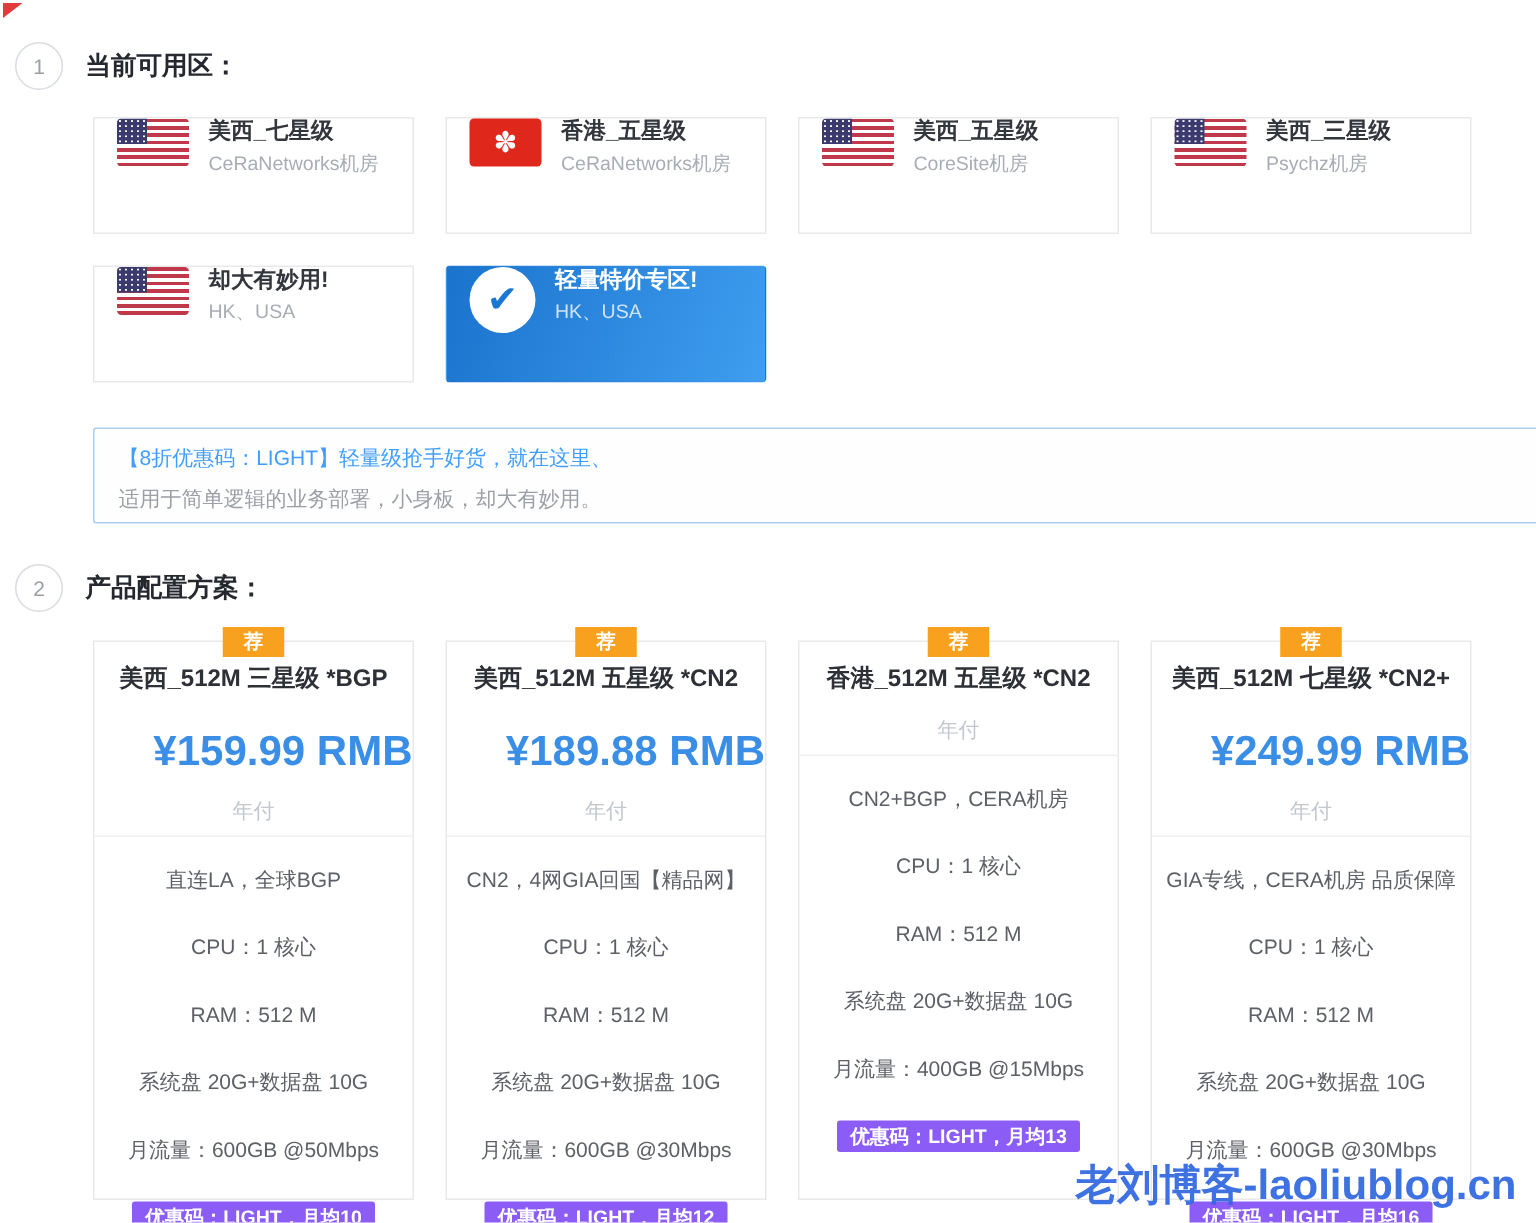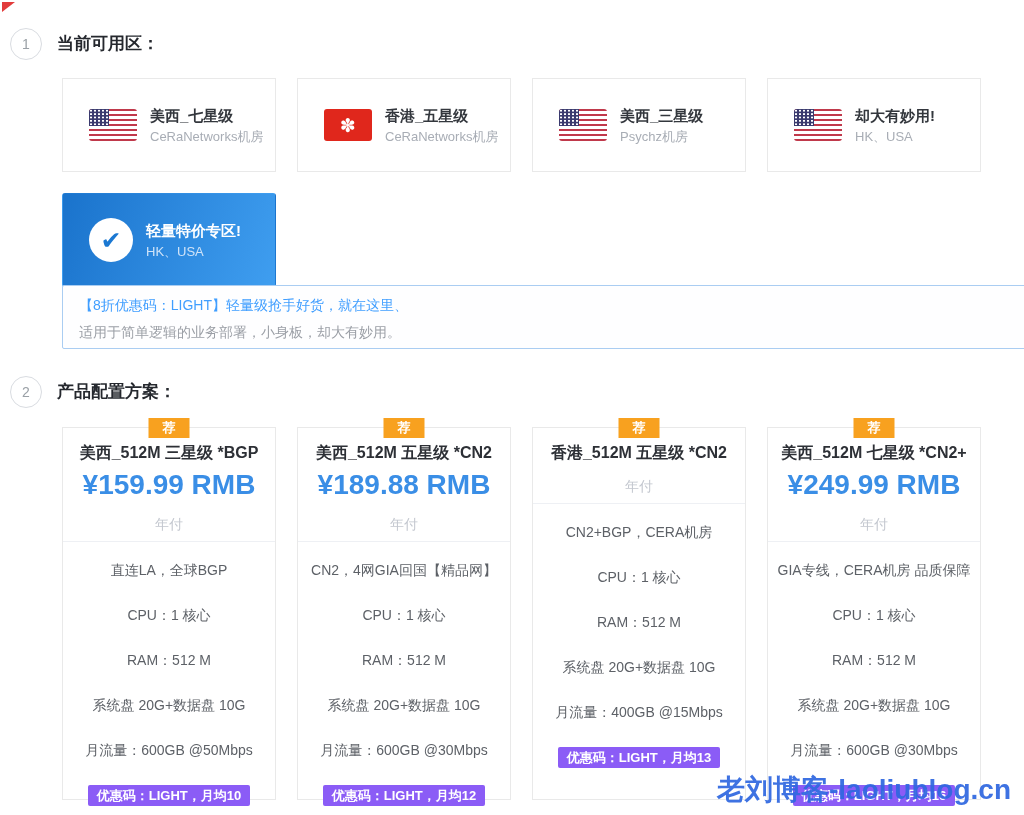--- a/index.html
+++ b/index.html
@@ -16,22 +16,22 @@
       border-radius:50%;color:#9aa0a6;font-size:14px;display:flex;
       align-items:center;justify-content:center;background:#fff;}
   #step1{left:10px;top:28px;} #step2{left:10px;top:376px;}
   .step-title{position:absolute;left:57px;font-size:17px;font-weight:600;
       color:#25282e;line-height:20px;}
   #title1{top:34px;} #title2{top:382px;}
 
   
   .region-grid{position:absolute;left:62px;top:78px;display:grid;
       grid-template-columns:repeat(4,214px);gap:21px;}
-  .region-card{height:94px;background:#fff;border:1px solid #e9e9e9;
-      display:flex;align-items:center;padding-left:26px;box-sizing:border-box;
+  .region-card{height:78px;background:#fff;border:1px solid #e9e9e9;
+      display:flex;padding-left:15px;box-sizing:border-box;
       cursor:pointer;}
   .region-info{margin-left:13px;text-align:left;}
   .region-title{font-size:15px;font-weight:700;color:#33373d;line-height:17px;}
   .region-sub{font-size:13px;color:#a8adb5;margin-top:5px;line-height:15px;}
   .region-card.selected{background:linear-gradient(110deg,#1a73cc 0%,#3f9ef0 100%);
       border:1px solid transparent;border-radius:3px;}
   .region-card.selected .region-title{color:#fff;}
   .region-card.selected .region-sub{color:#cfe3f8;}
 
   
@@ -61,22 +61,22 @@
   
   .plan-grid{position:absolute;left:62px;top:427px;display:grid;
       grid-template-columns:repeat(4,214px);gap:21px;}
   .plan-card{position:relative;height:373px;border:1px solid #e9e9e9;
       background:#fff;box-sizing:border-box;text-align:center;}
   .plan-badge{position:absolute;top:-10px;left:50%;transform:translateX(-50%);
       background:#f8a11f;color:#fff;font-size:13px;font-weight:700;
       padding:3px 14px;line-height:14px;}
   .plan-title{margin:17px 4px 0;font-size:16px;font-weight:700;color:#2d3036;
       line-height:16px;}
-  .plan-price{margin-top:9px;font-size:28px;font-weight:700;color:#3a8ee6;
-      line-height:29px;}
+  .plan-price{margin-top:25px;font-size:28px;font-weight:700;color:#3a8ee6;
+      line-height:29px;text-align:right;}
   .plan-cycle{margin-top:18px;font-size:14px;color:#c3c7cf;line-height:14px;}
   .plan-divider{margin-top:10px;border-top:1px solid #eef0f4;height:0;}
   .features{margin-top:6px;}
   .plan-feature{height:45px;display:flex;align-items:center;justify-content:center;
       font-size:14px;font-weight:400;color:#5d6167;}
   .plan-coupon{display:inline-block;margin-top:12px;background:#8b5cf6;color:#fff;
       font-size:13px;font-weight:700;padding:4px 9px;border-radius:2px;
       line-height:13px;}
 
   
@@ -103,20 +103,27 @@
     <div class="region-card">
       <div class="flag flag-hk"></div>
       <div class="region-info">
         <div class="region-title">香港_五星级</div>
         <div class="region-sub">CeRaNetworks机房</div>
       </div>
     </div>
     <div class="region-card">
       <div class="flag flag-us"></div>
       <div class="region-info">
+        <div class="region-title">美西_五星级</div>
+        <div class="region-sub">CoreSite机房</div>
+      </div>
+    </div>
+    <div class="region-card">
+      <div class="flag flag-us"></div>
+      <div class="region-info">
         <div class="region-title">美西_三星级</div>
         <div class="region-sub">Psychz机房</div>
       </div>
     </div>
     <div class="region-card">
       <div class="flag flag-us"></div>
       <div class="region-info">
         <div class="region-title">却大有妙用!</div>
         <div class="region-sub">HK、USA</div>
       </div>

